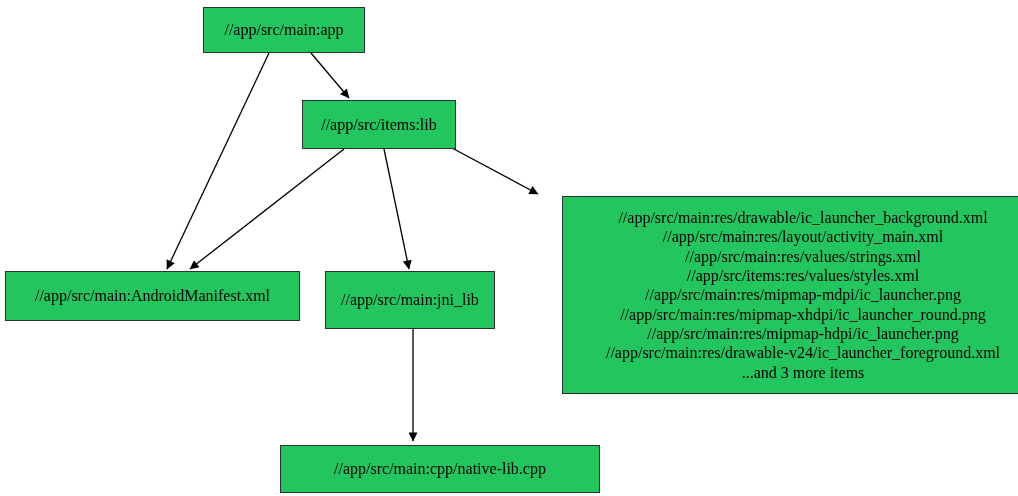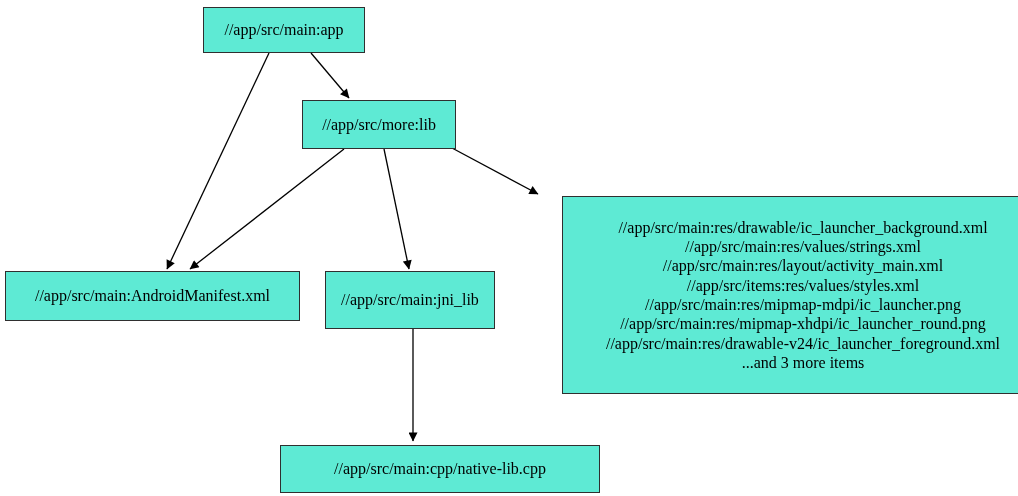--- a/index.html
+++ b/index.html
@@ -21,21 +21,21 @@
     left: 0;
     top: 0;
     width: 1018px;
     height: 496px;
     pointer-events: none;
   }
   .node {
     position: absolute;
     box-sizing: border-box;
     border: 1.5px solid #2f2f2f;
-    background: #5eead4;
+    background: #22c55e;
     display: flex;
     align-items: center;
     justify-content: center;
     font-size: 16px;
     white-space: nowrap;
     text-align: left;
   }
   .node-app      { left: 203px; top: 7px;   width: 162px; height: 46px; }
   .node-lib      { left: 302px; top: 100px; width: 154px; height: 49px; }
   .node-manifest { left: 5px;   top: 271px; width: 295px; height: 50px; }
@@ -68,38 +68,39 @@
     <line x1="384" y1="149" x2="409" y2="269" stroke="#000000" stroke-width="1.3" marker-end="url(#arrow)"></line>
     <line x1="452" y1="148" x2="538" y2="194" stroke="#000000" stroke-width="1.3" marker-end="url(#arrow)"></line>
     <line x1="413" y1="321" x2="413" y2="441" stroke="#000000" stroke-width="1.3" marker-end="url(#arrow)"></line>
   </svg>
 
   <div class="node node-app">
     <span>//app/src/main:app</span>
   </div>
 
   <div class="node node-lib">
-    <span>//app/src/more:lib</span>
+    <span>//app/src/items:lib</span>
   </div>
 
   <div class="node node-manifest">
     <span>//app/src/main:AndroidManifest.xml</span>
   </div>
 
   <div class="node node-jni">
     <span>//app/src/main:jni_lib</span>
   </div>
 
   <div class="node node-res">
     <div class="res-line">//app/src/main:res/drawable/ic_launcher_background.xml</div>
+    <div class="res-line">//app/src/main:res/layout/activity_main.xml</div>
     <div class="res-line">//app/src/main:res/values/strings.xml</div>
-    <div class="res-line">//app/src/main:res/layout/activity_main.xml</div>
     <div class="res-line">//app/src/items:res/values/styles.xml</div>
     <div class="res-line">//app/src/main:res/mipmap-mdpi/ic_launcher.png</div>
     <div class="res-line">//app/src/main:res/mipmap-xhdpi/ic_launcher_round.png</div>
+    <div class="res-line">//app/src/main:res/mipmap-hdpi/ic_launcher.png</div>
     <div class="res-line">//app/src/main:res/drawable-v24/ic_launcher_foreground.xml</div>
     <div class="res-line">...and 3 more items</div>
   </div>
 
   <div class="node node-native">
     <span>//app/src/main:cpp/native-lib.cpp</span>
   </div>
 
 </div>
 

